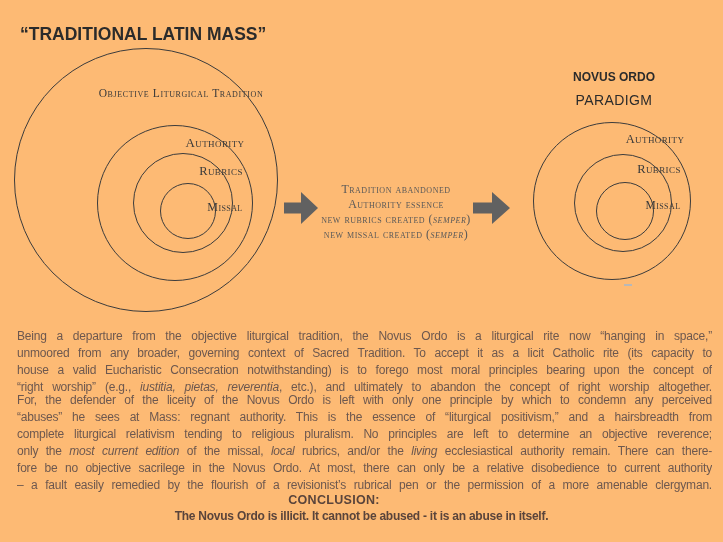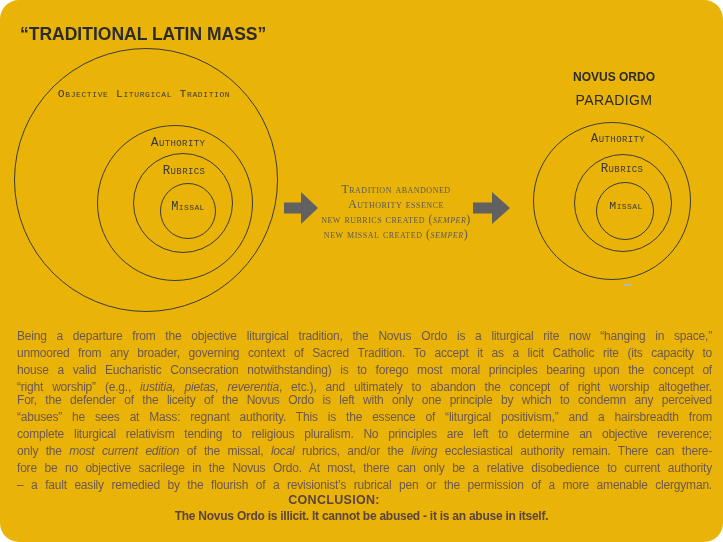--- a/index.html
+++ b/index.html
@@ -1,28 +1,28 @@
 <!DOCTYPE html>
 <html style="--heading-text: #2b2b2b; --label-text: #3a3a3a; --gray-text: #595959; --arrow-color: #616161; --circle-stroke: #3c3c3c; --body-text: #6d584f; --conclusion-text: #5a443b;"><head>
 <meta charset="utf-8">
 <style>
   html,body { margin:0; padding:0; background:#fff; }
   .canvas {
-    position:relative; width:723px; height:542px; background:#eab308;
-    font-family:"Liberation Sans", sans-serif; overflow:hidden;border-radius:19px;
+    position:relative; width:723px; height:542px; background:#fdba74;
+    font-family:"Liberation Sans", sans-serif; overflow:hidden;
   }
   
   .circle {
     position:absolute; border:1px solid var(--circle-stroke,#3c3c3c);
     border-radius:50%; box-sizing:border-box; background:transparent;
   }
   .clabel {
     position:absolute; transform:translateX(-50%);
-    font-family:Liberation Mono, monospace; font-variant:small-caps;
-    color:var(--label-text,#3a3a3a); white-space:nowrap; letter-spacing:0.4px;
+    font-family:Liberation Serif, serif; font-variant:small-caps;
+    color:var(--label-text,#3a3a3a); white-space:nowrap; letter-spacing:0.4px;margin-left:37px;
   }
   
   .main-title {
     position:absolute; left:20px; top:24px; font-size:17.5px; font-weight:bold;
     color:var(--heading-text,#2b2b2b); white-space:nowrap;
   }
   .no-title {
     position:absolute; left:614px; transform:translateX(-50%); top:70px;
     font-size:12px; font-weight:bold; color:var(--heading-text,#2b2b2b); white-space:nowrap;
   }

